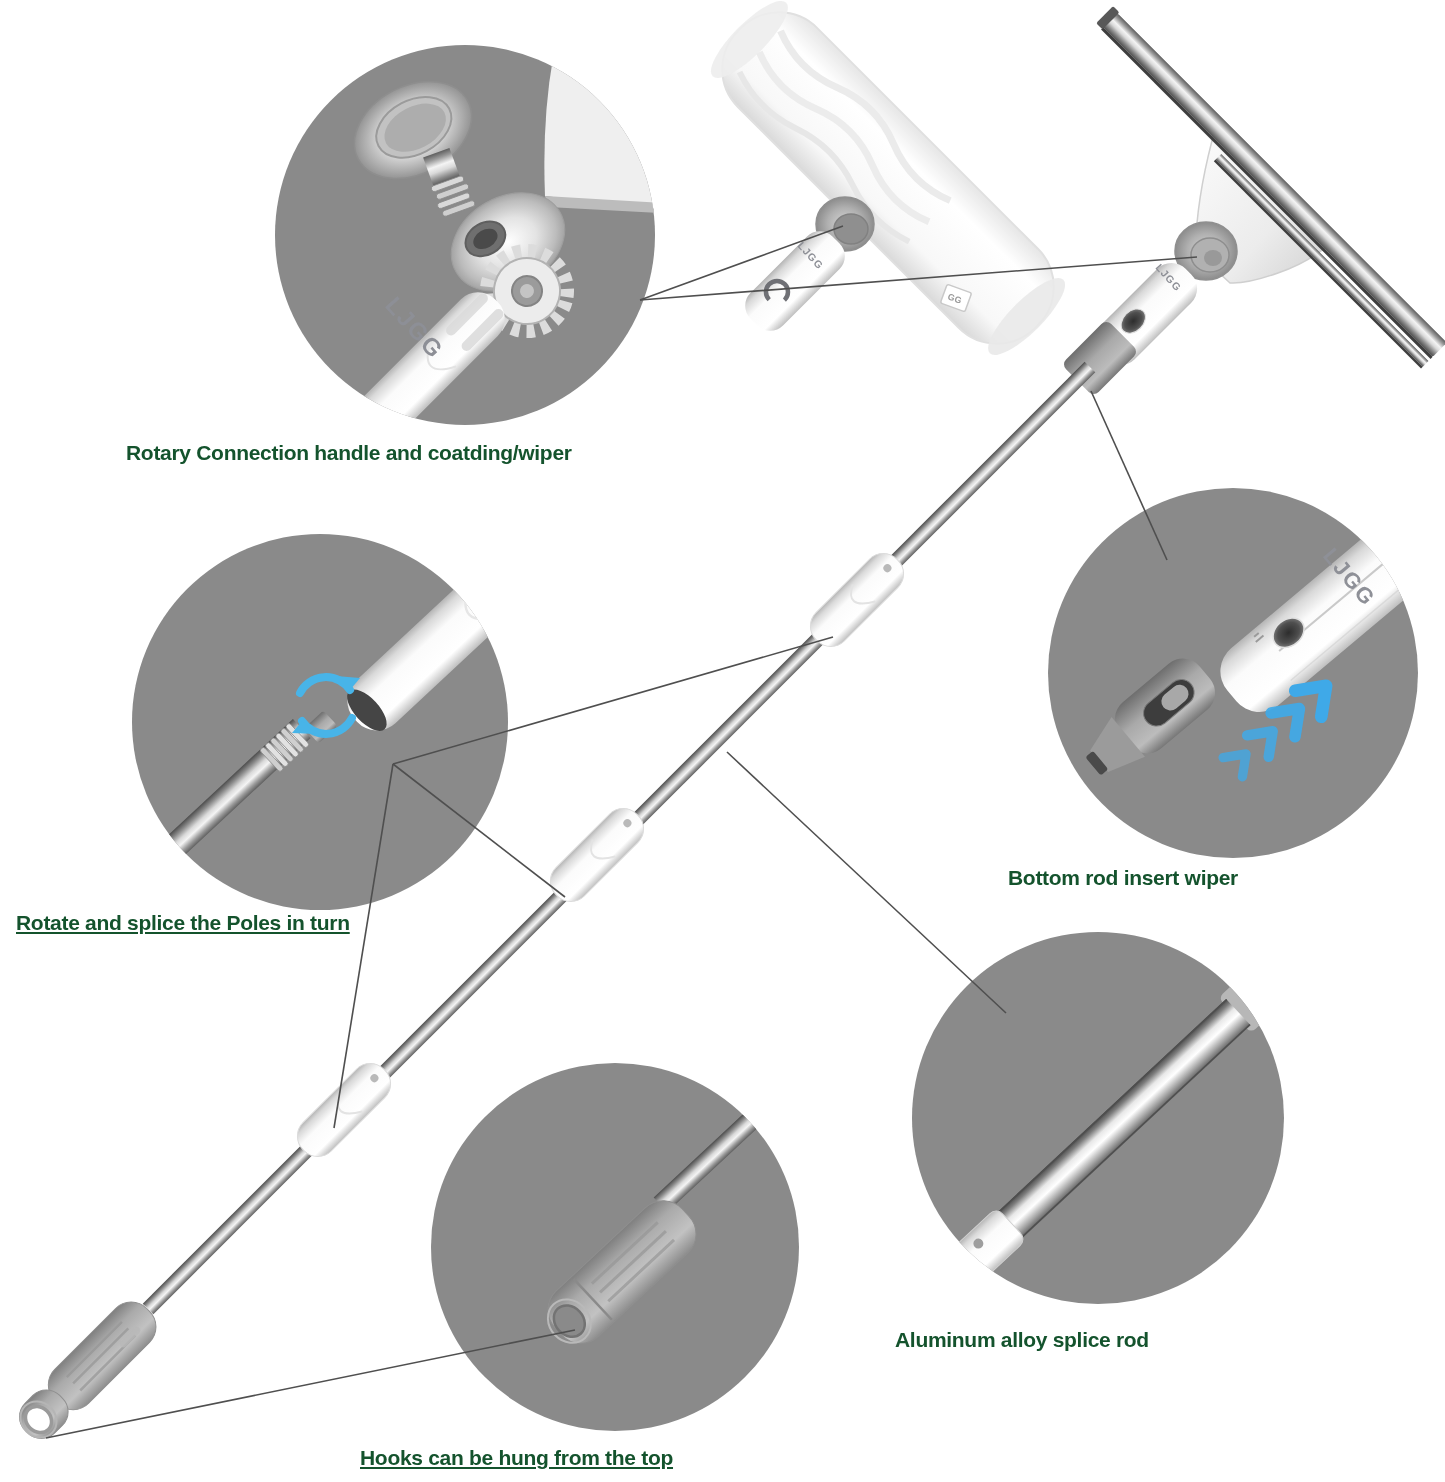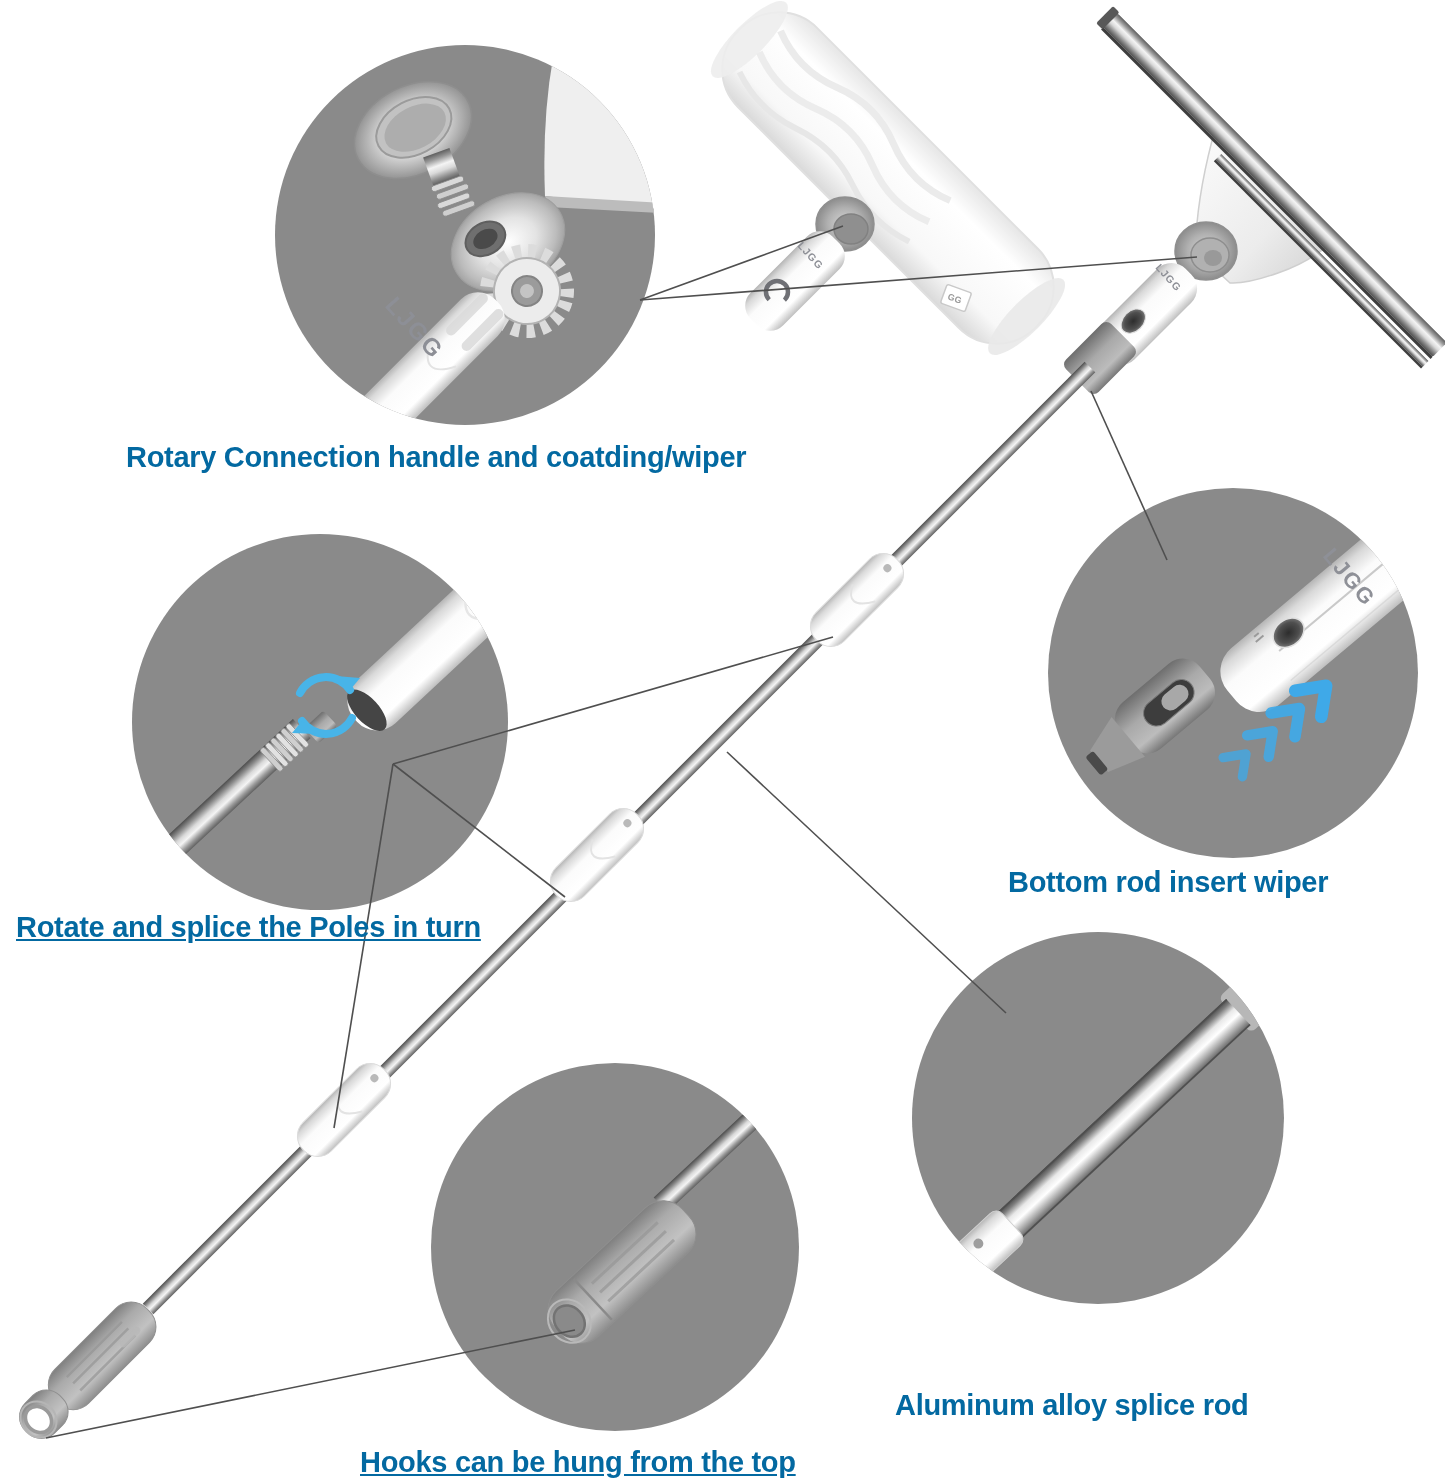--- a/index.html
+++ b/index.html
@@ -1,20 +1,20 @@
 <!DOCTYPE html>
 <html><head>
 <meta charset="utf-8">
 <style>
   html,body{margin:0;padding:0;background:#ffffff;}
   .canvas{position:relative;width:1445px;height:1482px;background:#ffffff;overflow:hidden;
           font-family:"Liberation Sans", sans-serif;}
   .scene{position:absolute;left:0;top:0;}
-  .label{position:absolute;font-weight:bold;font-size:29px;letter-spacing:-0.3px;
-         color:#0369a1;white-space:nowrap;}
+  .label{position:absolute;font-weight:bold;font-size:21px;letter-spacing:-0.3px;
+         color:#14532d;white-space:nowrap;}
 </style>
 </head>
 <body>
 
 <div class="canvas">
 
 <svg class="scene" width="1445" height="1482" viewBox="0 0 1445 1482" xmlns="http://www.w3.org/2000/svg">
   <defs>
     <linearGradient id="gMetal" x1="0" y1="0" x2="0" y2="1">
       <stop offset="0" stop-color="#5f5f5f"></stop>
@@ -335,16 +335,16 @@
     <line x1="393" y1="764" x2="334" y2="1128"></line>
     <line x1="1091" y1="391" x2="1167" y2="560"></line>
     <line x1="727" y1="752" x2="1006" y2="1013"></line>
     <line x1="46" y1="1438" x2="575" y2="1330"></line>
   </g>
 </svg>
 
 <div class="label" style="left:126px;top:441px;">Rotary Connection handle and coatding/wiper</div>
 <div class="label" style="left:16px;top:911px;text-decoration:underline;">Rotate and splice the Poles in turn</div>
 <div class="label" style="left:1008px;top:866px;">Bottom rod insert wiper</div>
-<div class="label" style="left:895px;top:1389px;">Aluminum alloy splice rod</div>
+<div class="label" style="left:895px;top:1328px;">Aluminum alloy splice rod</div>
 <div class="label" style="left:360px;top:1446px;text-decoration:underline;">Hooks can be hung from the top</div>
 
 </div>
 
 </body></html>

